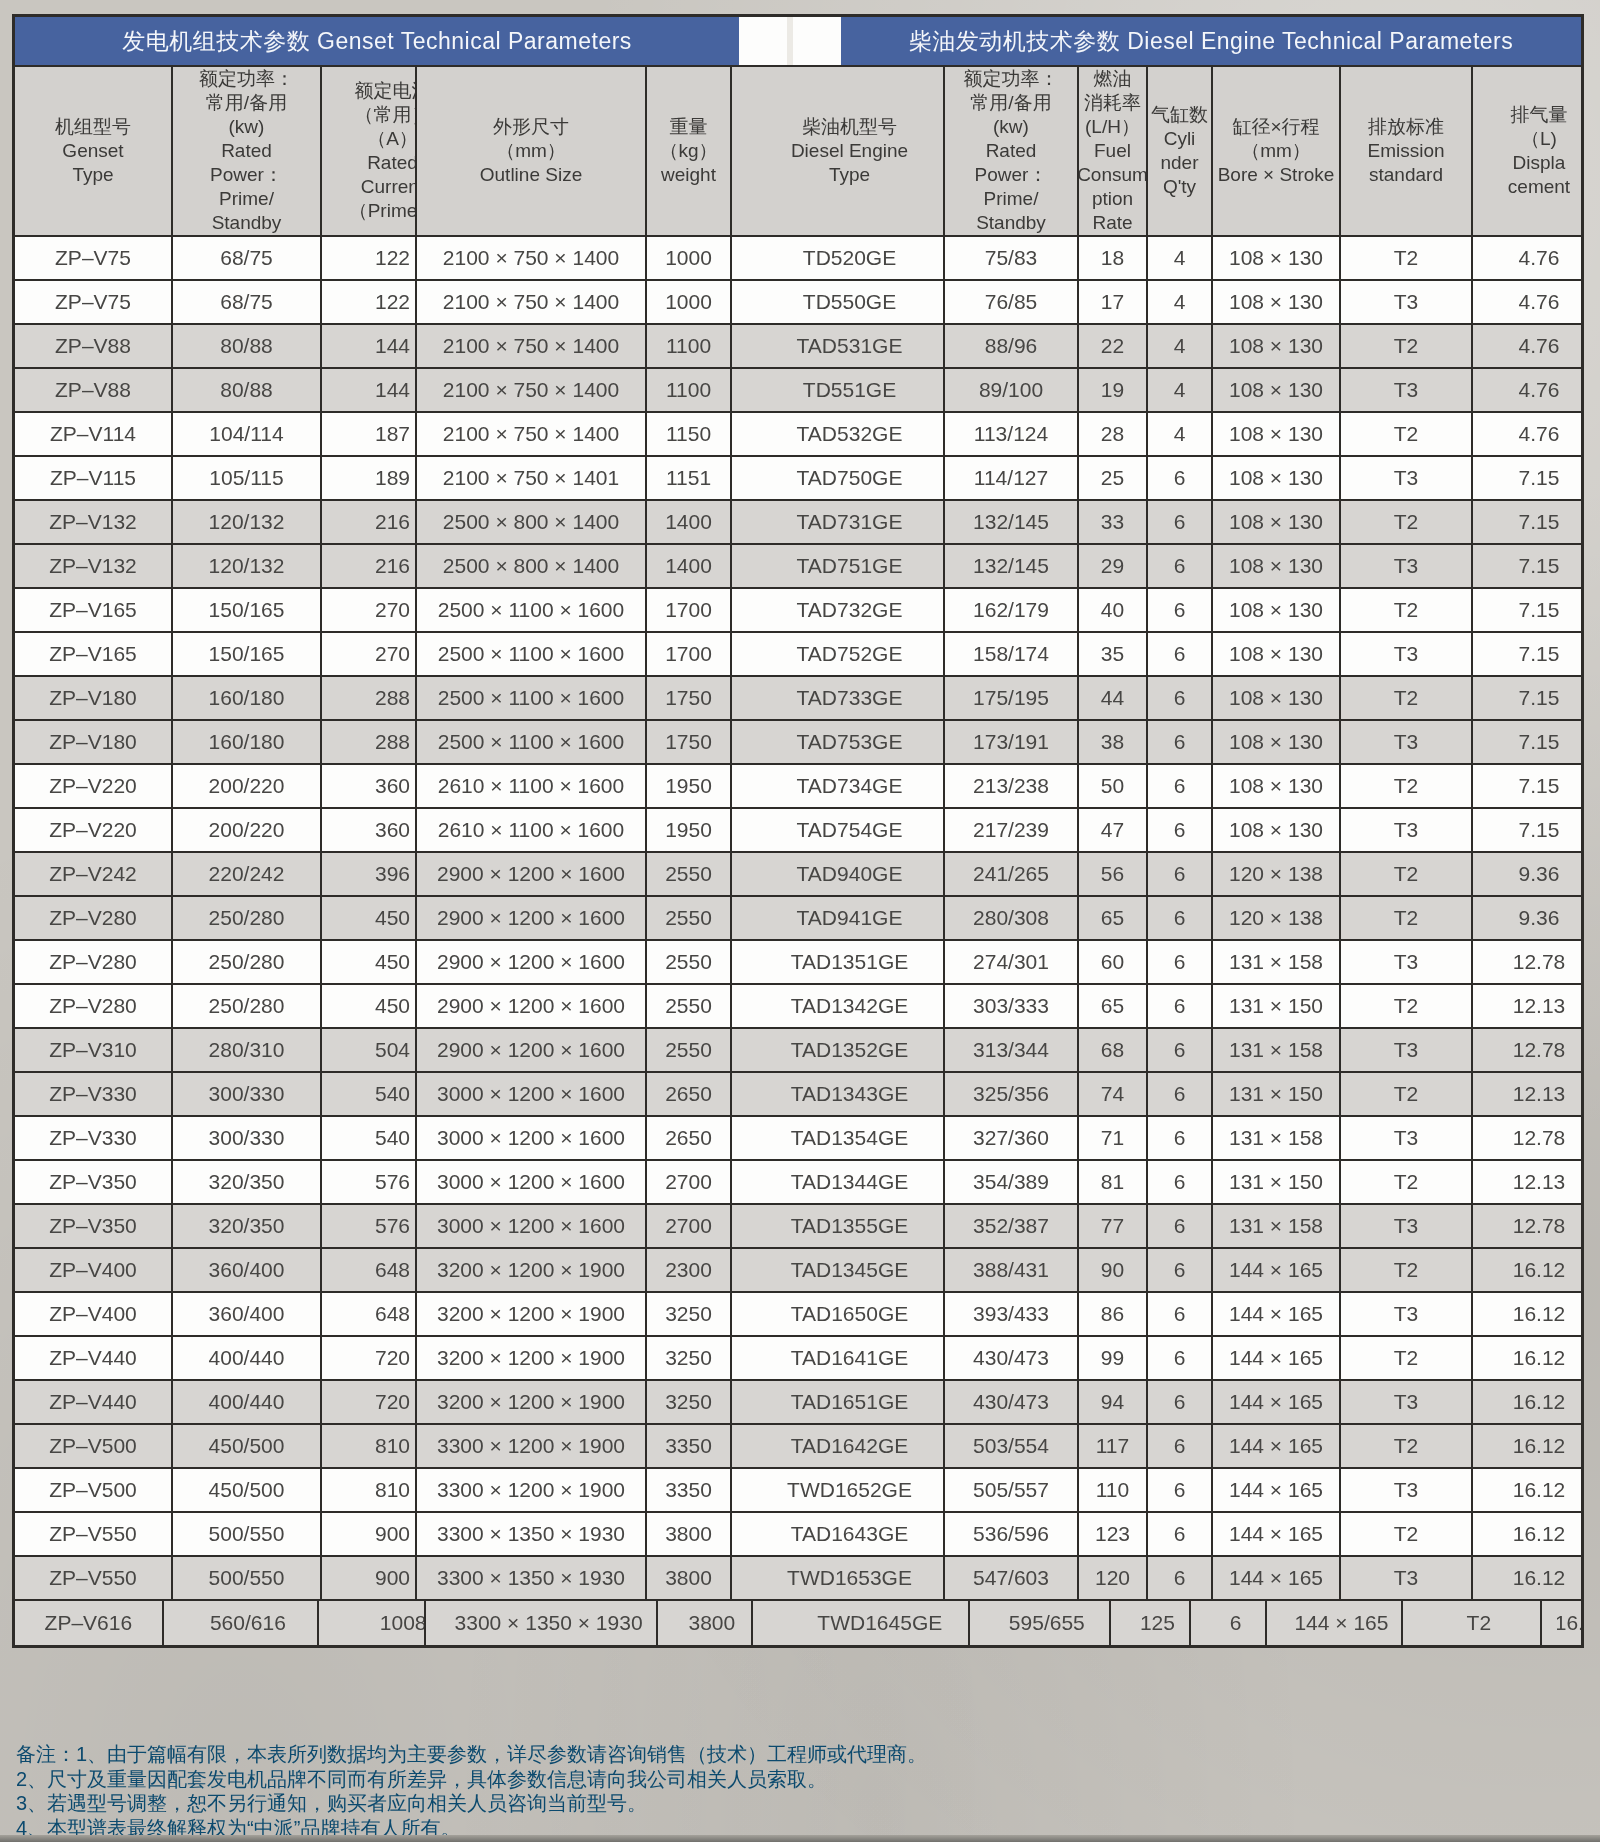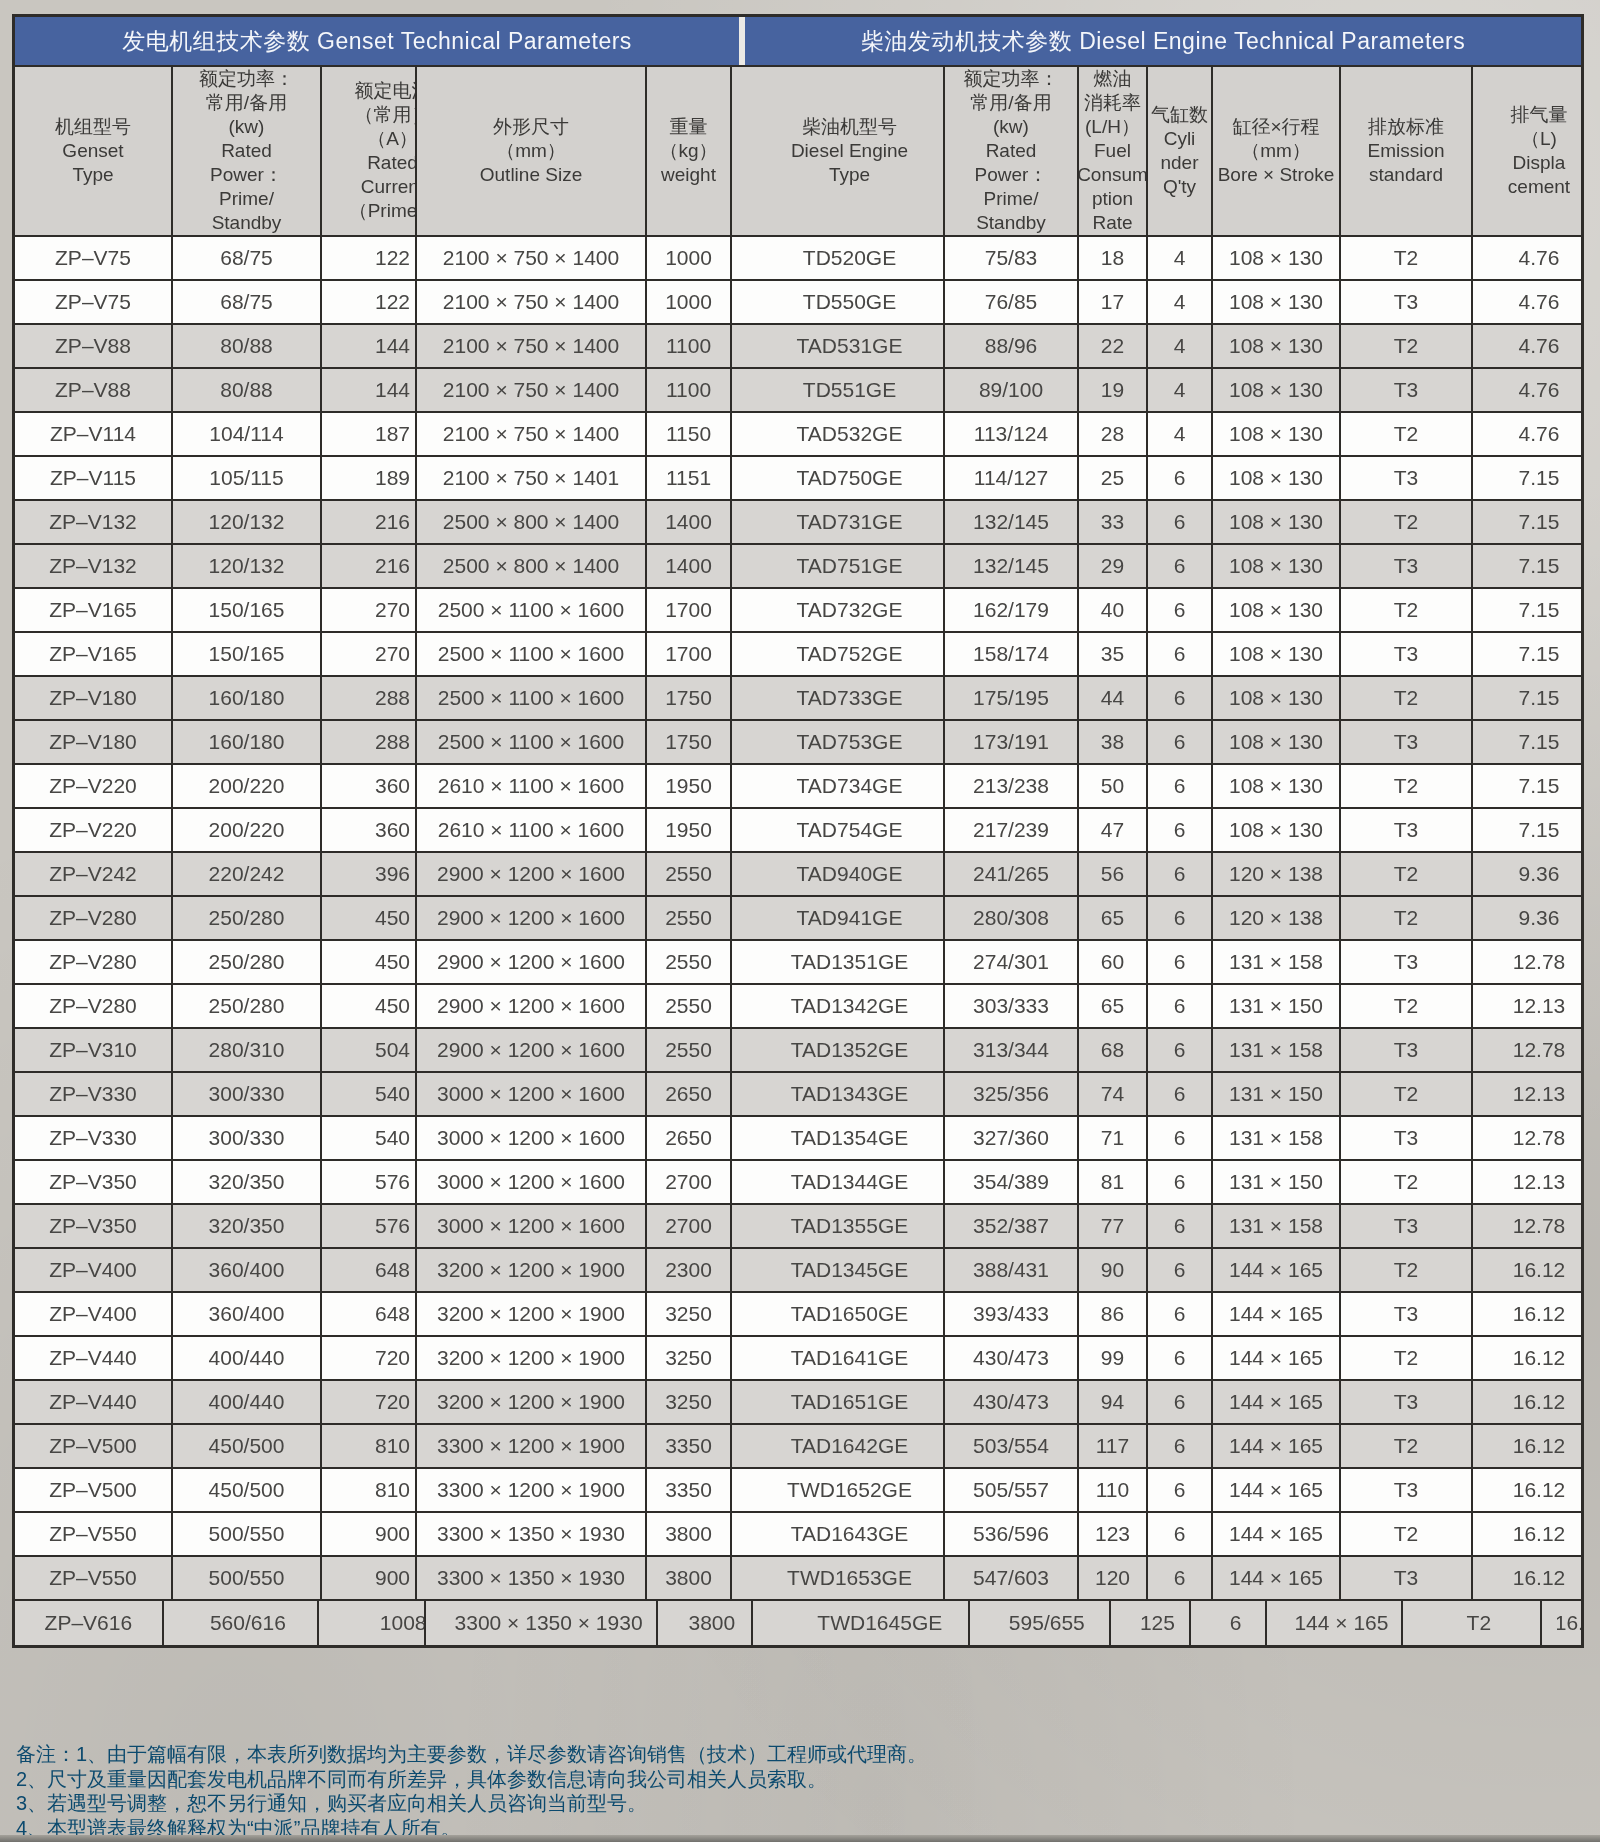--- a/index.html
+++ b/index.html
@@ -22,21 +22,21 @@
       #c9c6c0;
     position:relative;
     color:var(--ink);
   }
   .page{position:absolute;inset:0;}
   .spec-table{
     position:absolute;left:12px;top:14px;width:1572px;
     border:3px solid var(--line);
     background:var(--row-white);
   }
-  .band{display:flex;height:50px;border-bottom:2px solid var(--line);}
+  .band{display:flex;height:50px;border-bottom:2px solid var(--line);gap:48px;}
   .band-cell{
     background:var(--accent);color:#f4f6fa;
     display:flex;align-items:center;justify-content:center;
     font-size:23px;letter-spacing:.5px;
   }
   .band-left{width:724px;}
   .band-gap{width:6px;background:#eceae5;}
   .band-right{flex:1;}
   .header-row{
     display:flex;height:170px;background:var(--hdr-bg);

